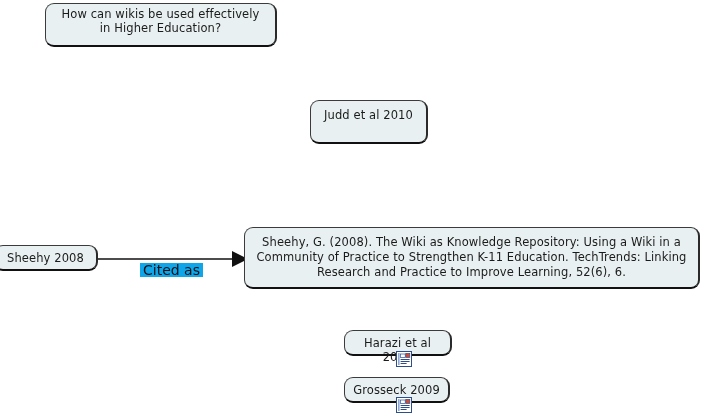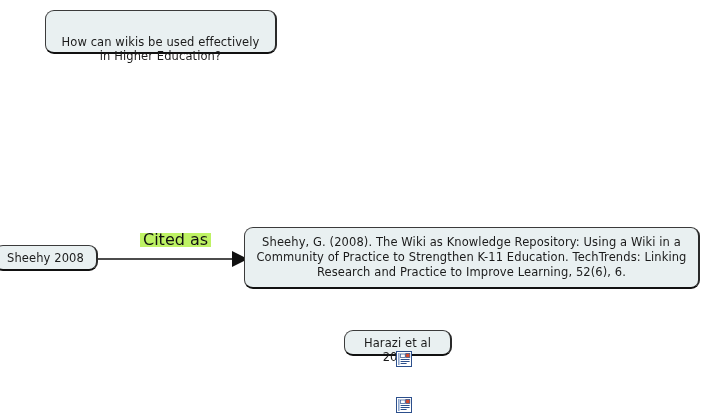--- a/index.html
+++ b/index.html
@@ -47,24 +47,24 @@
   }
 
   .node-text {
     display: block;
     white-space: pre-line;
   }
 
   
   #node-question {
     left: 45px;
-    top: 10px;
+    top: 3px;
     width: 232px;
     height: 44px;
-    padding-top: 24px;
+    padding-top: 3px;
   }
 
   #node-judd {
     left: 310px;
     top: 100px;
     width: 118px;
     height: 44px;
     padding-top: 7px;
   }
 
@@ -116,45 +116,48 @@
     position: absolute;
     left: 96px;
     top: 238px;
     width: 156px;
     height: 42px;
   }
 
   .edge-label {
     position: absolute;
     left: 140px;
-    top: 233px;
-    font-size: 16px;
+    top: 263px;
+    font-size: 14px;
     line-height: 14px;
     color: #111111;
-    background: #bef264;
+    background: #0ea5e9;
     padding: 0 3px;
     white-space: nowrap;
   }
 </style>
 </head>
 <body>
 
 <div id="canvas">
 
   <svg id="edge-sheehy-citation" viewBox="0 0 156 42" width="156" height="42">
     <line x1="0" y1="21" x2="148" y2="21" stroke="#111111" stroke-width="1.4"></line>
     <polygon points="136,13 152,21 136,29" fill="#111111"></polygon>
   </svg>
   <span class="edge-label">Cited as</span>
 
   <div class="node" id="node-question">
     <span class="node-text">How can wikis be used effectively
 in Higher Education?</span>
   </div>
 
+  <div class="node small" id="node-judd">
+    <span class="node-text">Judd et al 2010</span>
+  </div>
 
   <div class="node small" id="node-sheehy">
     <span class="node-text">Sheehy 2008</span>
   </div>
 
   <div class="node" id="node-citation">
     <span class="node-text">Sheehy, G. (2008). The Wiki as Knowledge Repository: Using a Wiki in a Community of Practice to Strengthen K-11 Education. TechTrends: Linking Research and Practice to Improve Learning, 52(6), 6.</span>
   </div>
 
   <div class="node small" id="node-harazi">
@@ -164,20 +167,23 @@
   <svg class="note-icon" id="icon-harazi" viewBox="0 0 16 16" width="16" height="16">
     <rect x="0.5" y="0.5" width="15" height="15" fill="#ffffff" stroke="#2c4f8c" stroke-width="1"></rect>
     <rect x="2" y="2" width="1.6" height="12" fill="#8fa8cf"></rect>
     <rect x="4.6" y="3" width="4.6" height="3.6" fill="#ffffff" stroke="#2c4f8c" stroke-width="0.7"></rect>
     <rect x="9.8" y="2.4" width="4" height="4" fill="#d94a2b" stroke="#2c4f8c" stroke-width="0.7"></rect>
     <rect x="4.6" y="8" width="9" height="1" fill="#2c4f8c"></rect>
     <rect x="4.6" y="10" width="9" height="1" fill="#2c4f8c"></rect>
     <rect x="4.6" y="12" width="6" height="1" fill="#2c4f8c"></rect>
   </svg>
 
+  <div class="node small" id="node-grosseck">
+    <span class="node-text">Grosseck 2009</span>
+  </div>
 
   <svg class="note-icon" id="icon-grosseck" viewBox="0 0 16 16" width="16" height="16">
     <rect x="0.5" y="0.5" width="15" height="15" fill="#ffffff" stroke="#2c4f8c" stroke-width="1"></rect>
     <rect x="2" y="2" width="1.6" height="12" fill="#8fa8cf"></rect>
     <rect x="4.6" y="3" width="4.6" height="3.6" fill="#ffffff" stroke="#2c4f8c" stroke-width="0.7"></rect>
     <rect x="9.8" y="2.4" width="4" height="4" fill="#d94a2b" stroke="#2c4f8c" stroke-width="0.7"></rect>
     <rect x="4.6" y="8" width="9" height="1" fill="#2c4f8c"></rect>
     <rect x="4.6" y="10" width="9" height="1" fill="#2c4f8c"></rect>
     <rect x="4.6" y="12" width="6" height="1" fill="#2c4f8c"></rect>
   </svg>

